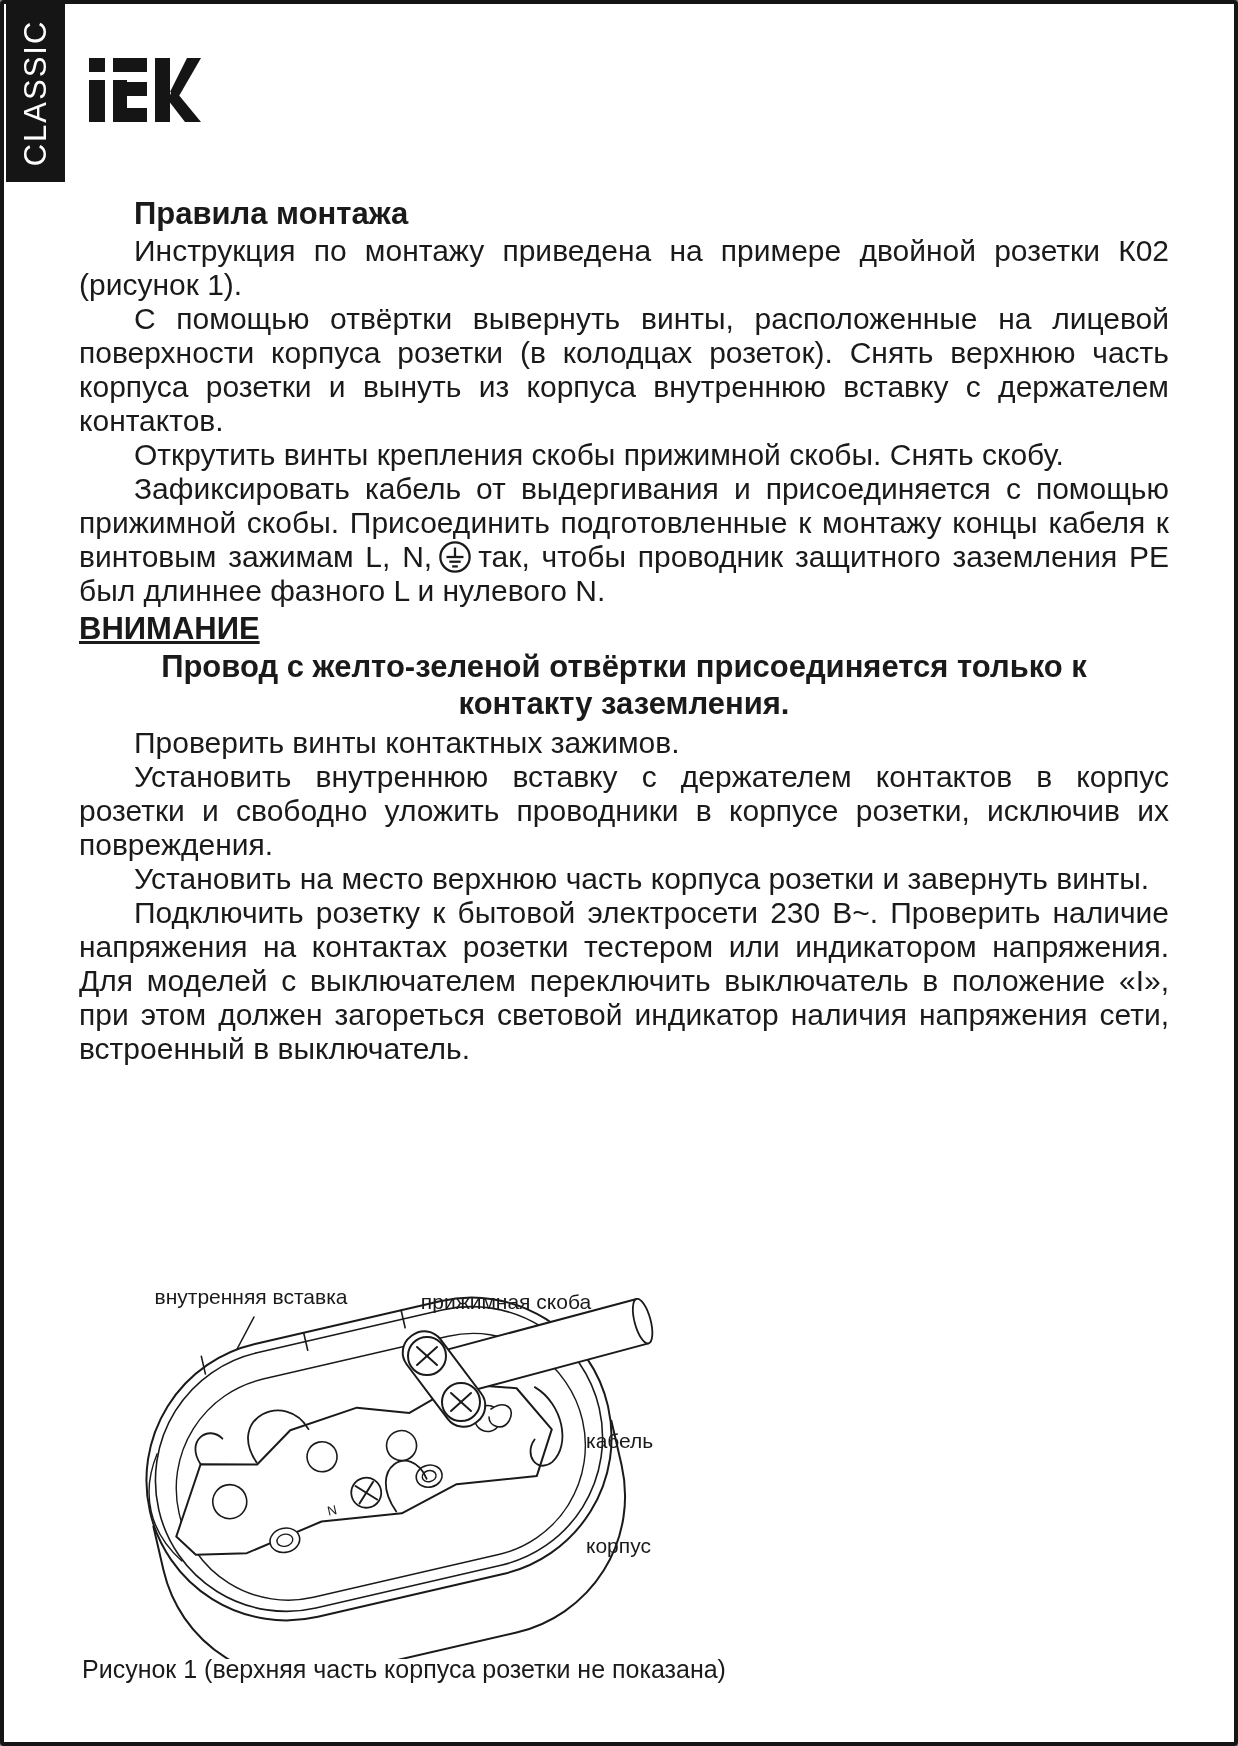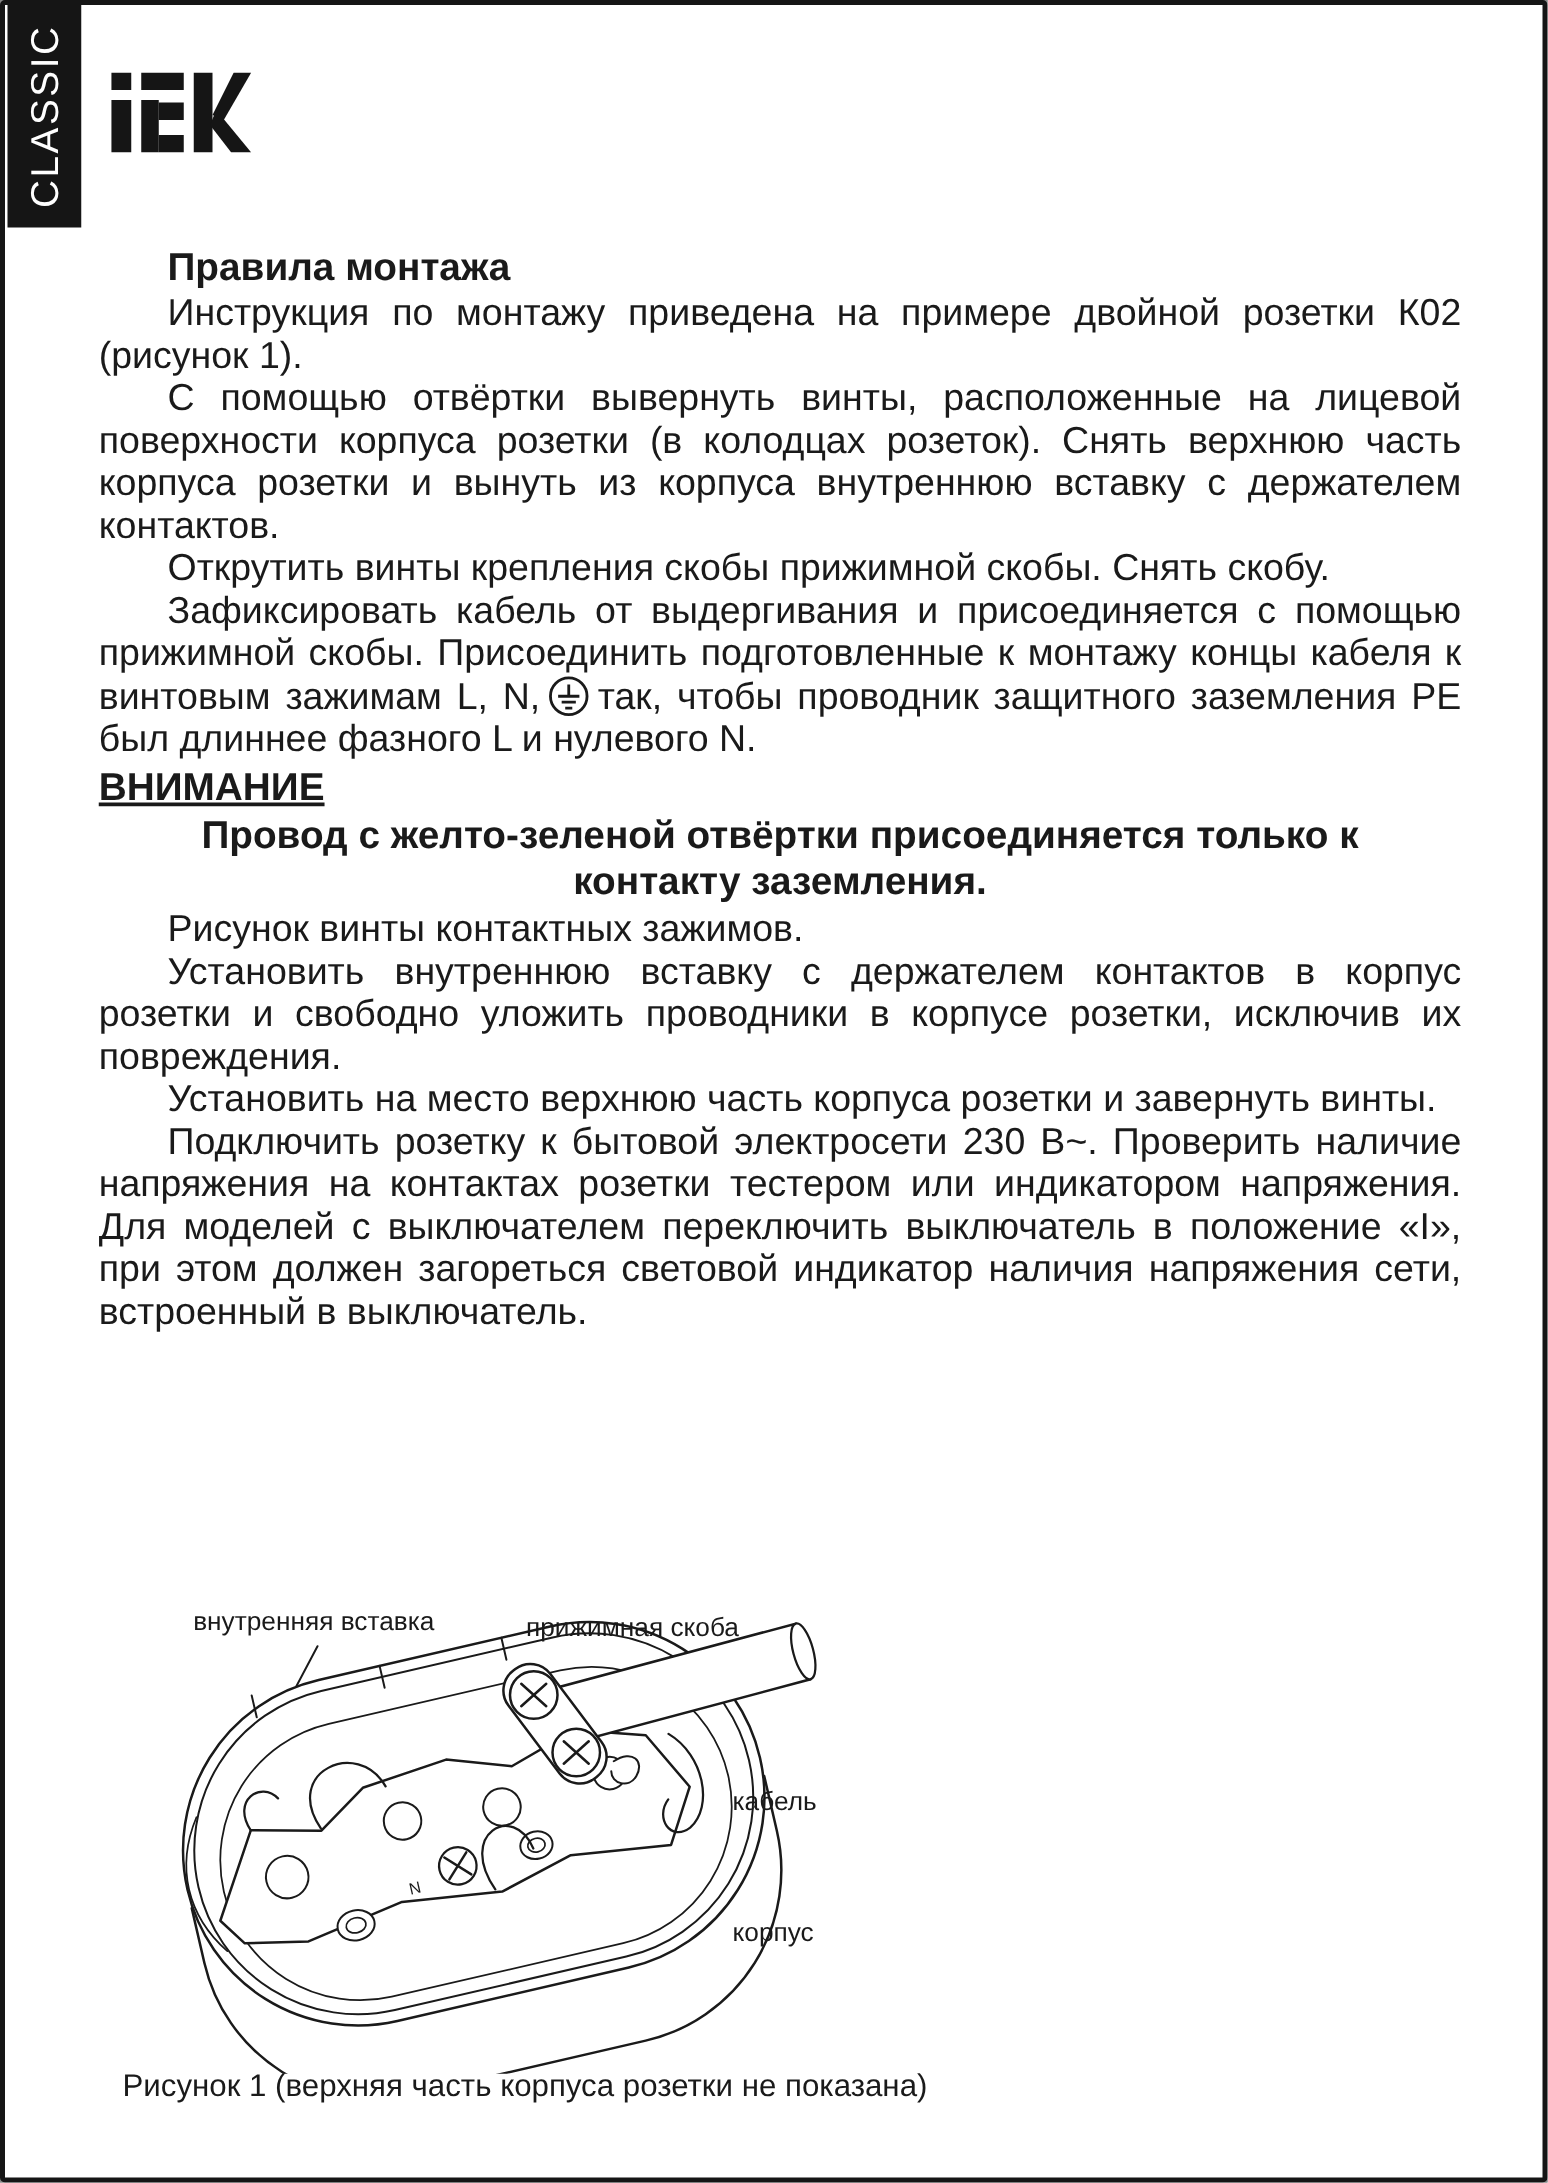--- a/index.html
+++ b/index.html
@@ -54,21 +54,20 @@
   .figure { position: absolute; left: 75px; top: 1255px; }
   .figure text {
     font-family: "Liberation Sans", sans-serif;
     font-size: 21px; fill: #1a1a1a; stroke: none;
   }
   .figure text.tiny { font-size: 13px; }
   .caption {
     position: absolute; left: 78px; top: 1650px;
     font-size: 25px; line-height: 30px;
     font-family: "Liberation Sans", sans-serif;
-    margin-left: 16px;
   }
 </style>
 </head>
 <body>
 
 <div class="page">
 
   <div class="classic-bar">
     <span class="brand">CLASSIC</span>
   </div>
@@ -99,21 +98,21 @@
           <g stroke="#1a1a1a" stroke-width="2.4" fill="none">
             <circle cx="18" cy="18" r="15.5"></circle>
             <line x1="18" y1="8" x2="18" y2="18"></line>
             <line x1="9" y1="18" x2="27" y2="18"></line>
             <line x1="12" y1="23" x2="24" y2="23"></line>
             <line x1="15" y1="28" x2="21" y2="28"></line>
           </g>
         </svg><span>так, чтобы проводник защитного заземления РЕ был длиннее фазного L и нулевого N.</span></p>
     <p class="warning-title">ВНИМАНИЕ</p>
     <p class="warning-text">Провод с желто-зеленой отвёртки присоединяется только к контакту заземления.</p>
-    <p>Рисунок винты контактных зажимов.</p>
+    <p>Проверить винты контактных зажимов.</p>
     <p>Установить внутреннюю вставку с держателем контактов в корпус розетки и свободно уложить проводники в корпусе розетки, исключив их повреждения.</p>
     <p>Установить на место верхнюю часть корпуса розетки и завернуть винты.</p>
     <p>Подключить розетку к бытовой электросети 230 В~. Проверить наличие напряжения на контактах розетки тестером или индикатором напряжения. Для моделей с выключателем переключить выключатель в положение «I», при этом должен загореться световой индикатор наличия напряжения сети, встроенный в выключатель.</p>
   </div>
 
   <svg class="figure" width="1100" height="400" viewBox="0 0 1100 400">
     <g stroke="#1a1a1a" stroke-width="2" fill="none" stroke-linecap="round" stroke-linejoin="round">
 
       <g stroke-width="1.6">
         <line x1="175" y1="58" x2="92" y2="215"></line>

